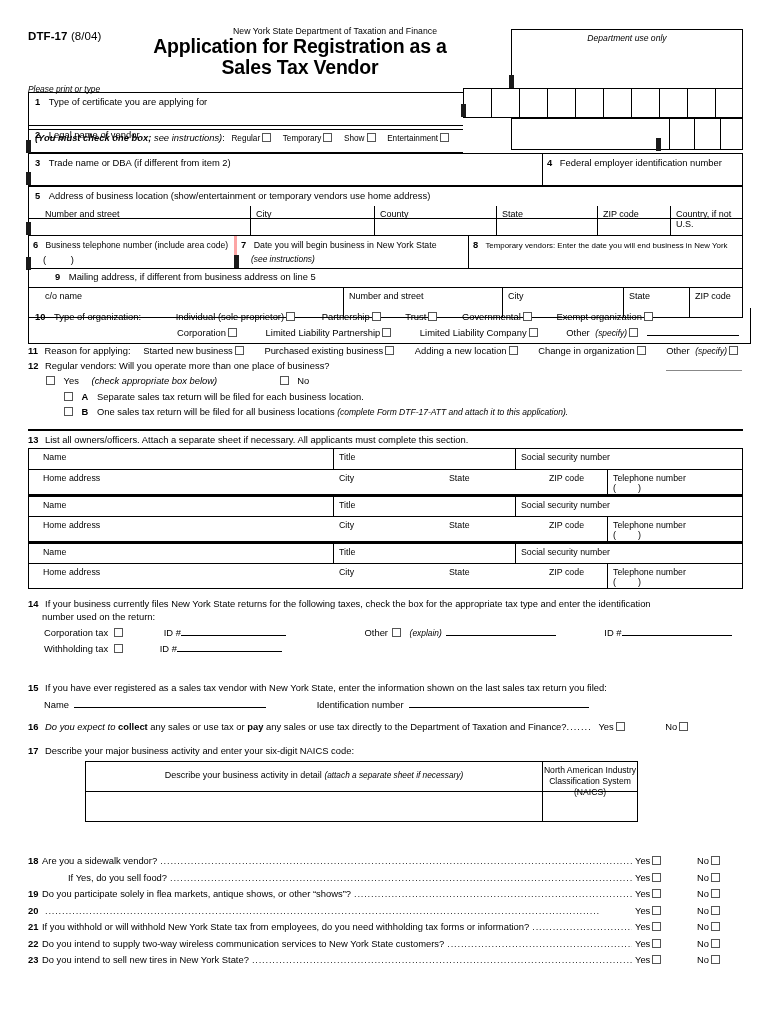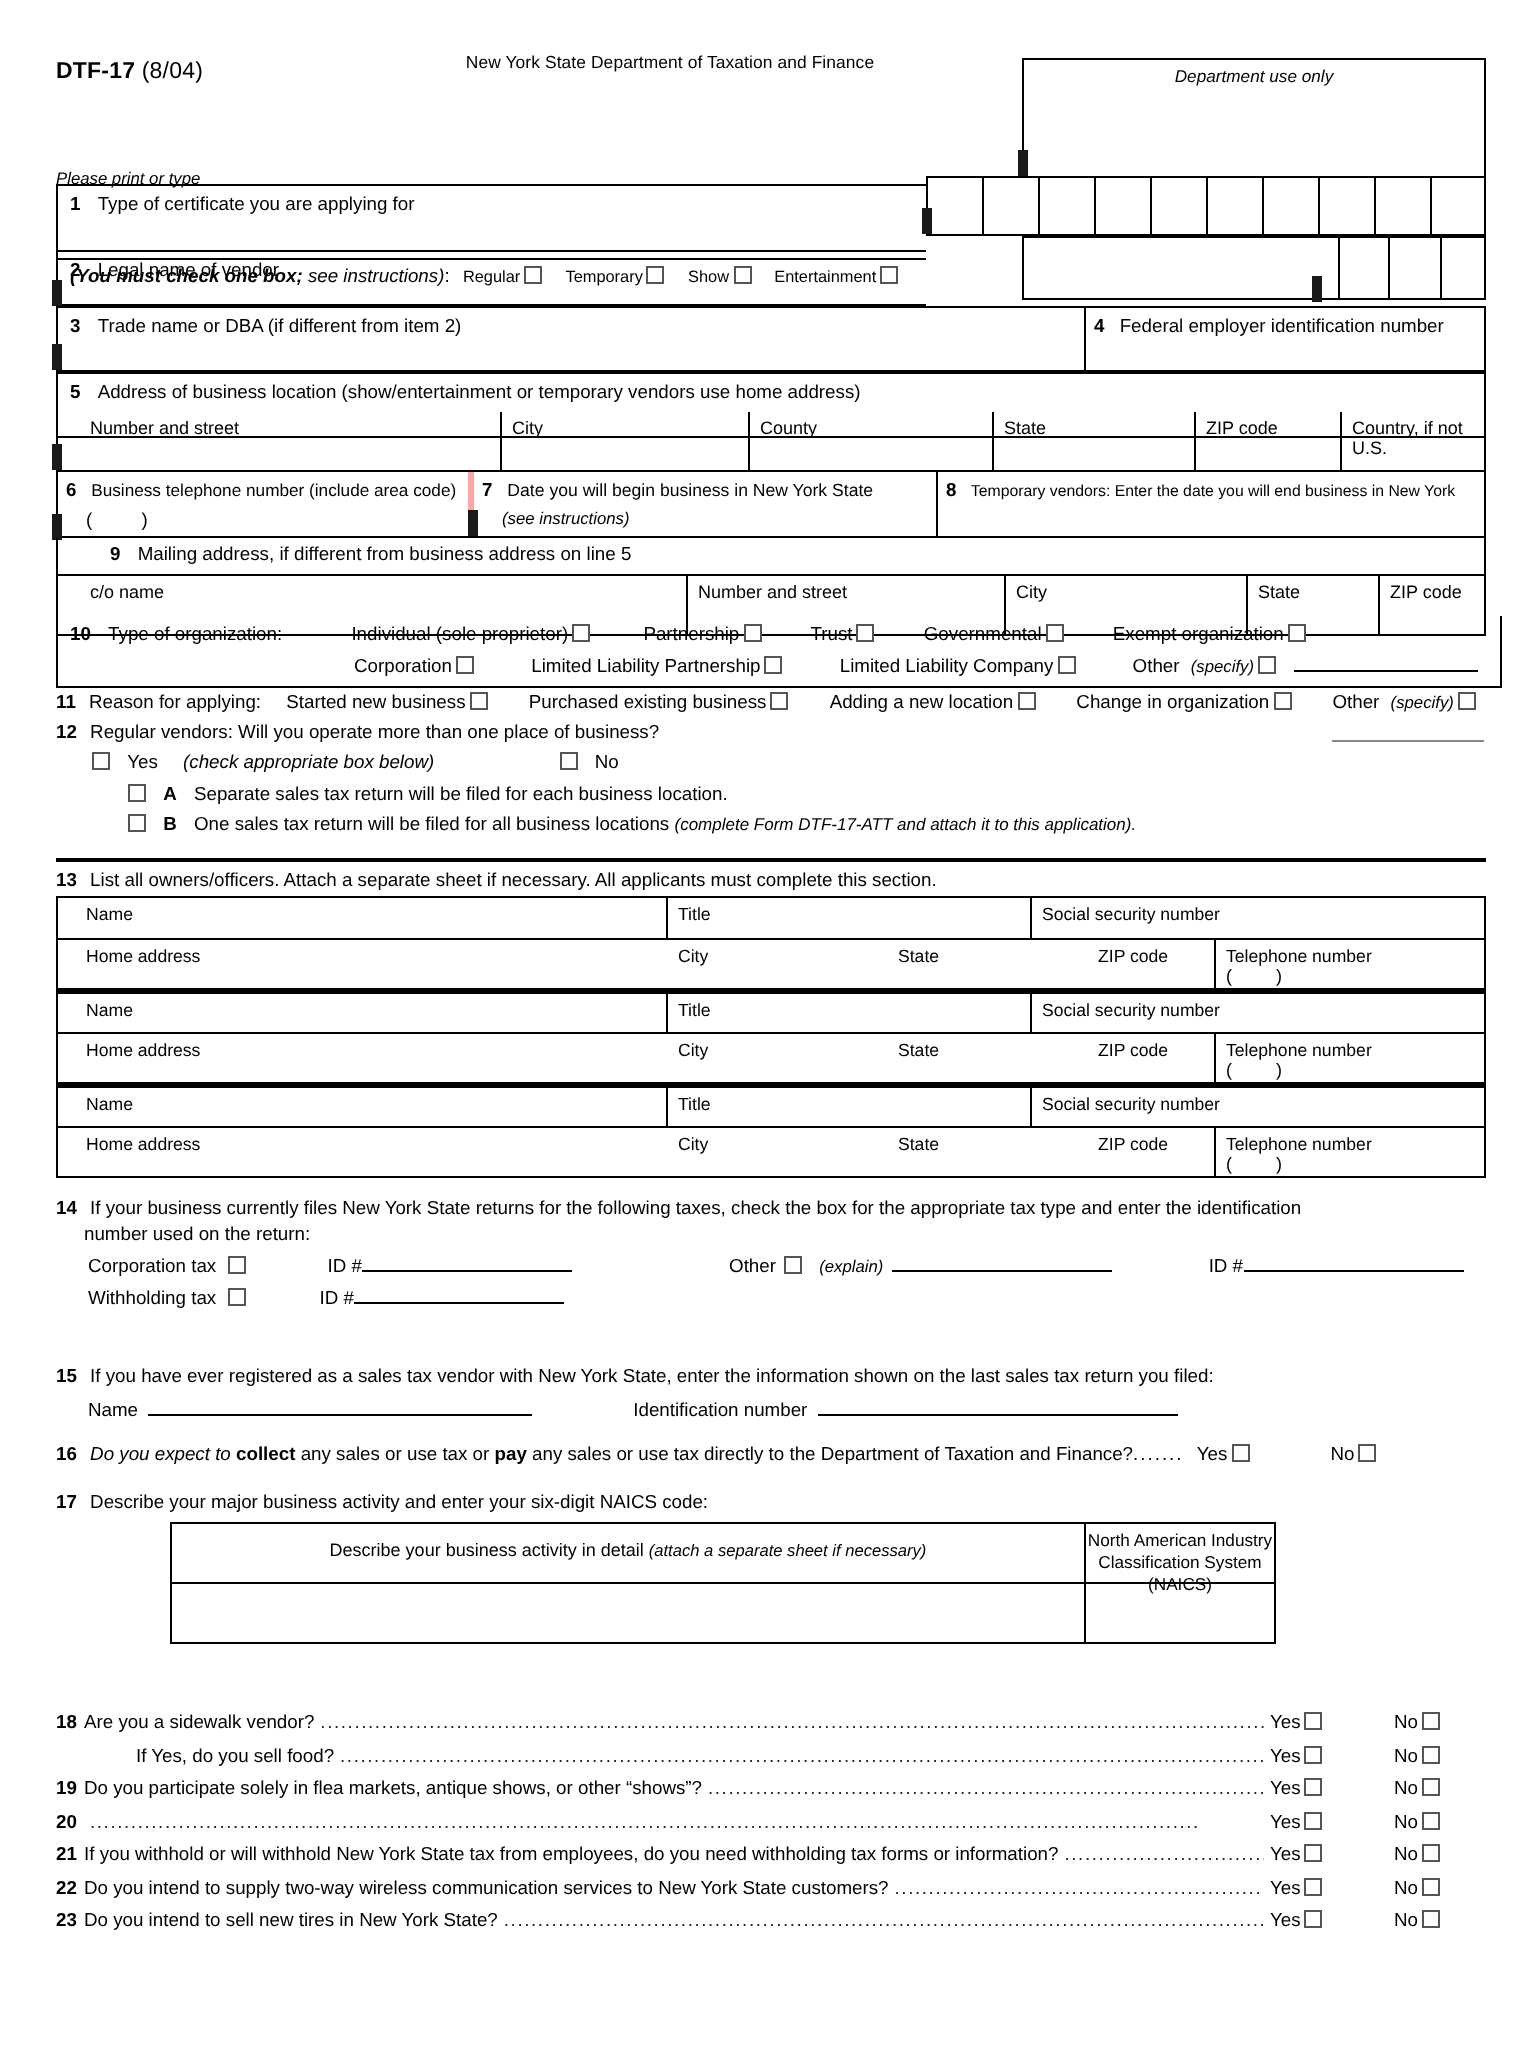--- a/index.html
+++ b/index.html
@@ -88,20 +88,24 @@
 <body>
 
 <div class="page">
 
   <div class="hdr">
     <div class="formno">
       <span>DTF-17</span>
       <span class="rev">(8/04)</span>
     </div>
     <div class="dept-line">New York State Department of Taxation and Finance</div>
+    <div class="title">
+      <span>Application for Registration as a</span><br>
+      <span>Sales Tax Vendor</span>
+    </div>
     <div class="printtype">Please print or type</div>
   </div>
 
   <div class="deptbox">
     <div class="lbl">Department use only</div>
   </div>
   <div class="tick" style="left:509px; top:75px;"></div>
 
   <div class="grid-row gridA">
     <div class="cell" style="width:10%"></div>

